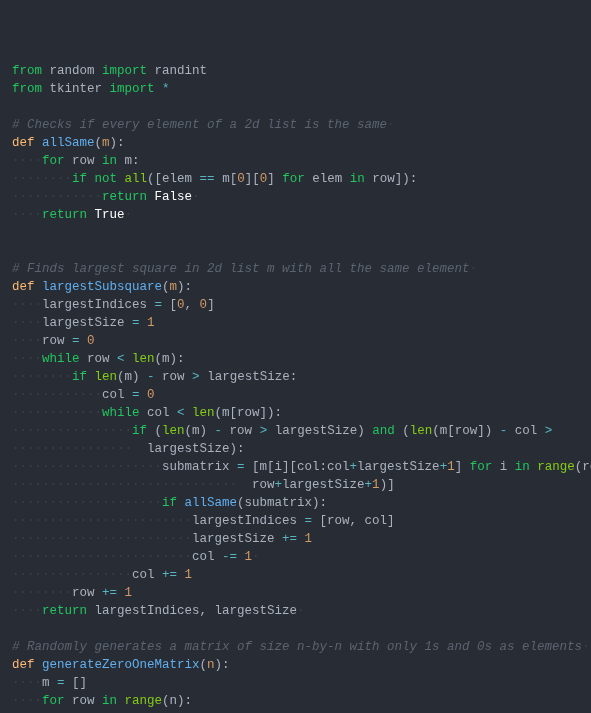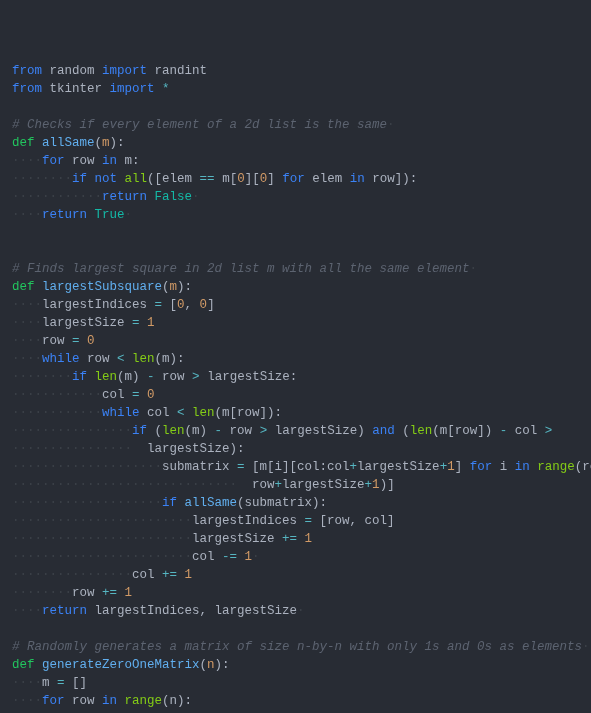--- a/index.html
+++ b/index.html
@@ -9,27 +9,27 @@
     font-family: 'Consolas', 'Monaco', 'Courier New', monospace;
     font-size: 12.5px;
     line-height: 18px;
     color: #abb2bf;
     white-space: pre;
     width: 591px;
     height: 713px;
     box-sizing: border-box;
     overflow: hidden;
   }
-  .kw { color: #3b82f6; }
+  .kw { color: #22c55e; }
   .fn { color: #61afef; }
-  .def { color: #22c55e; }
+  .def { color: #fdba74; }
   .name { color: #61afef; }
   .param { color: #d19a66; }
   .num { color: #d19a66; }
-  .const { color: #14b8a6; font-family: Liberation Mono, monospace; }
+  .const { color: #ffffff; font-family: Liberation Mono, monospace; }
   .op { color: #56b6c2; }
   .cmt { color: #5c6370; font-style: italic; margin-top: 8px; }
   .ws { color: #3b4048; }
   .builtin { color: #84cc16; }
 </style>
 </head>
 <body>
 
 
 <div id="code-container"><div><span class="kw">from</span><span> random </span><span class="kw">import</span><span> randint</span></div><div><span class="kw">from</span><span> tkinter </span><span class="kw">import</span><span> </span><span class="op">*</span></div><div> </div><div><span class="cmt"># Checks if every element of a 2d list is the same</span><span class="ws">·</span></div><div><span class="def">def</span><span> </span><span class="name">allSame</span><span>(</span><span class="param">m</span><span>):</span></div><div><span class="ws">····</span><span class="kw">for</span><span> row </span><span class="kw">in</span><span> m:</span></div><div><span class="ws">········</span><span class="kw">if</span><span> </span><span class="kw">not</span><span> </span><span class="builtin">all</span><span>([elem </span><span class="op">==</span><span> m[</span><span class="num">0</span><span>][</span><span class="num">0</span><span>] </span><span class="kw">for</span><span> elem </span><span class="kw">in</span><span> row]):</span></div><div><span class="ws">············</span><span class="kw">return</span><span> </span><span class="const">False</span><span class="ws">·</span></div><div><span class="ws">····</span><span class="kw">return</span><span> </span><span class="const">True</span><span class="ws">·</span></div><div> </div><div> </div><div><span class="cmt"># Finds largest square in 2d list m with all the same element</span><span class="ws">·</span></div><div><span class="def">def</span><span> </span><span class="name">largestSubsquare</span><span>(</span><span class="param">m</span><span>):</span></div><div><span class="ws">····</span><span>largestIndices </span><span class="op">=</span><span> [</span><span class="num">0</span><span>, </span><span class="num">0</span><span>]</span></div><div><span class="ws">····</span><span>largestSize </span><span class="op">=</span><span> </span><span class="num">1</span></div><div><span class="ws">····</span><span>row </span><span class="op">=</span><span> </span><span class="num">0</span></div><div><span class="ws">····</span><span class="kw">while</span><span> row </span><span class="op">&lt;</span><span> </span><span class="builtin">len</span><span>(m):</span></div><div><span class="ws">········</span><span class="kw">if</span><span> </span><span class="builtin">len</span><span>(m) </span><span class="op">-</span><span> row </span><span class="op">&gt;</span><span> largestSize:</span></div><div><span class="ws">············</span><span>col </span><span class="op">=</span><span> </span><span class="num">0</span></div><div><span class="ws">············</span><span class="kw">while</span><span> col </span><span class="op">&lt;</span><span> </span><span class="builtin">len</span><span>(m[row]):</span></div><div><span class="ws">················</span><span class="kw">if</span><span> (</span><span class="builtin">len</span><span>(m) </span><span class="op">-</span><span> row </span><span class="op">&gt;</span><span> largestSize) </span><span class="kw">and</span><span> (</span><span class="builtin">len</span><span>(m[row]) </span><span class="op">-</span><span> col </span><span class="op">&gt;</span><span> </span></div><div><span class="ws">················  </span><span>largestSize):</span></div><div><span class="ws">····················</span><span>submatrix </span><span class="op">=</span><span> [m[i][col:col</span><span class="op">+</span><span>largestSize</span><span class="op">+</span><span class="num">1</span><span>] </span><span class="kw">for</span><span> i </span><span class="kw">in</span><span> </span><span class="builtin">range</span><span>(row,</span></div><div><span class="ws">······························  </span><span>row</span><span class="op">+</span><span>largestSize</span><span class="op">+</span><span class="num">1</span><span>)]</span></div><div><span class="ws">····················</span><span class="kw">if</span><span> </span><span class="fn">allSame</span><span>(submatrix):</span></div><div><span class="ws">························</span><span>largestIndices </span><span class="op">=</span><span> [row, col]</span></div><div><span class="ws">························</span><span>largestSize </span><span class="op">+=</span><span> </span><span class="num">1</span></div><div><span class="ws">························</span><span>col </span><span class="op">-=</span><span> </span><span class="num">1</span><span class="ws">·</span></div><div><span class="ws">················</span><span>col </span><span class="op">+=</span><span> </span><span class="num">1</span></div><div><span class="ws">········</span><span>row </span><span class="op">+=</span><span> </span><span class="num">1</span></div><div><span class="ws">····</span><span class="kw">return</span><span> largestIndices, largestSize</span><span class="ws">·</span></div><div> </div><div><span class="cmt"># Randomly generates a matrix of size n-by-n with only 1s and 0s as elements</span><span class="ws">·</span></div><div><span class="def">def</span><span> </span><span class="name">generateZeroOneMatrix</span><span>(</span><span class="param">n</span><span>):</span></div><div><span class="ws">····</span><span>m </span><span class="op">=</span><span> []</span></div><div><span class="ws">····</span><span class="kw">for</span><span> row </span><span class="kw">in</span><span> </span><span class="builtin">range</span><span>(n):</span></div><div><span class="ws">········</span><span>m.</span><span class="fn">append</span><span>([])</span></div></div>

